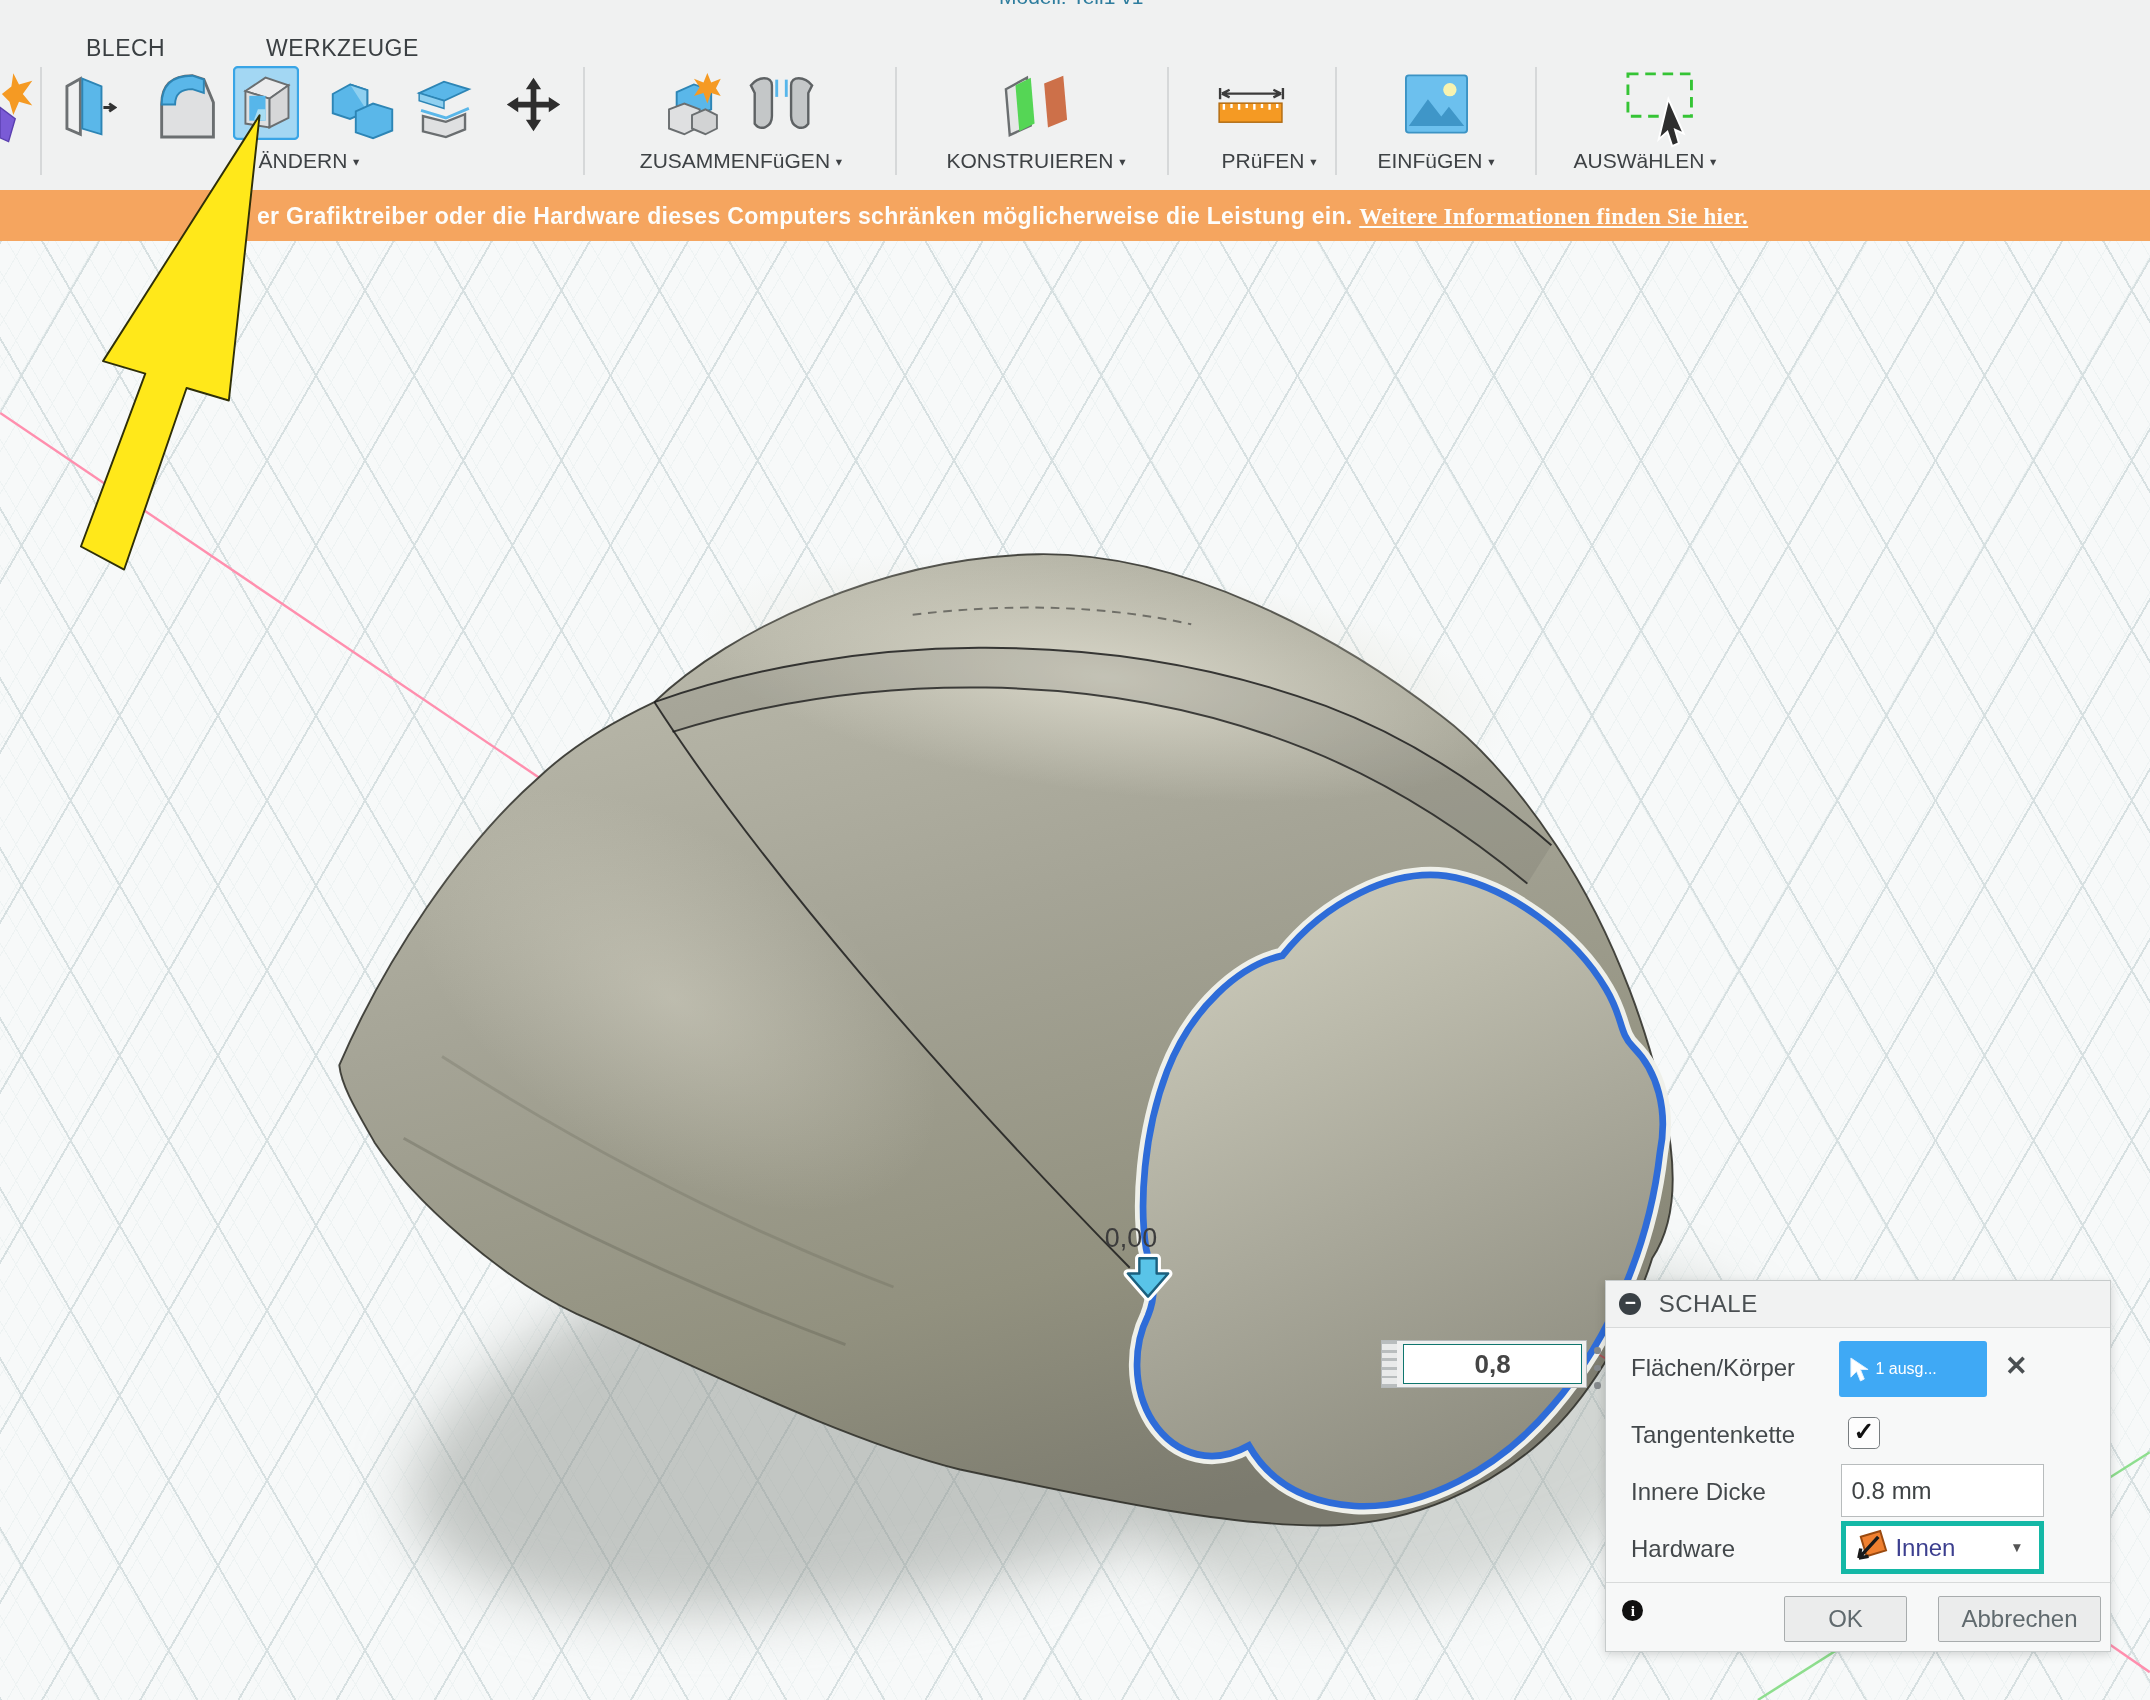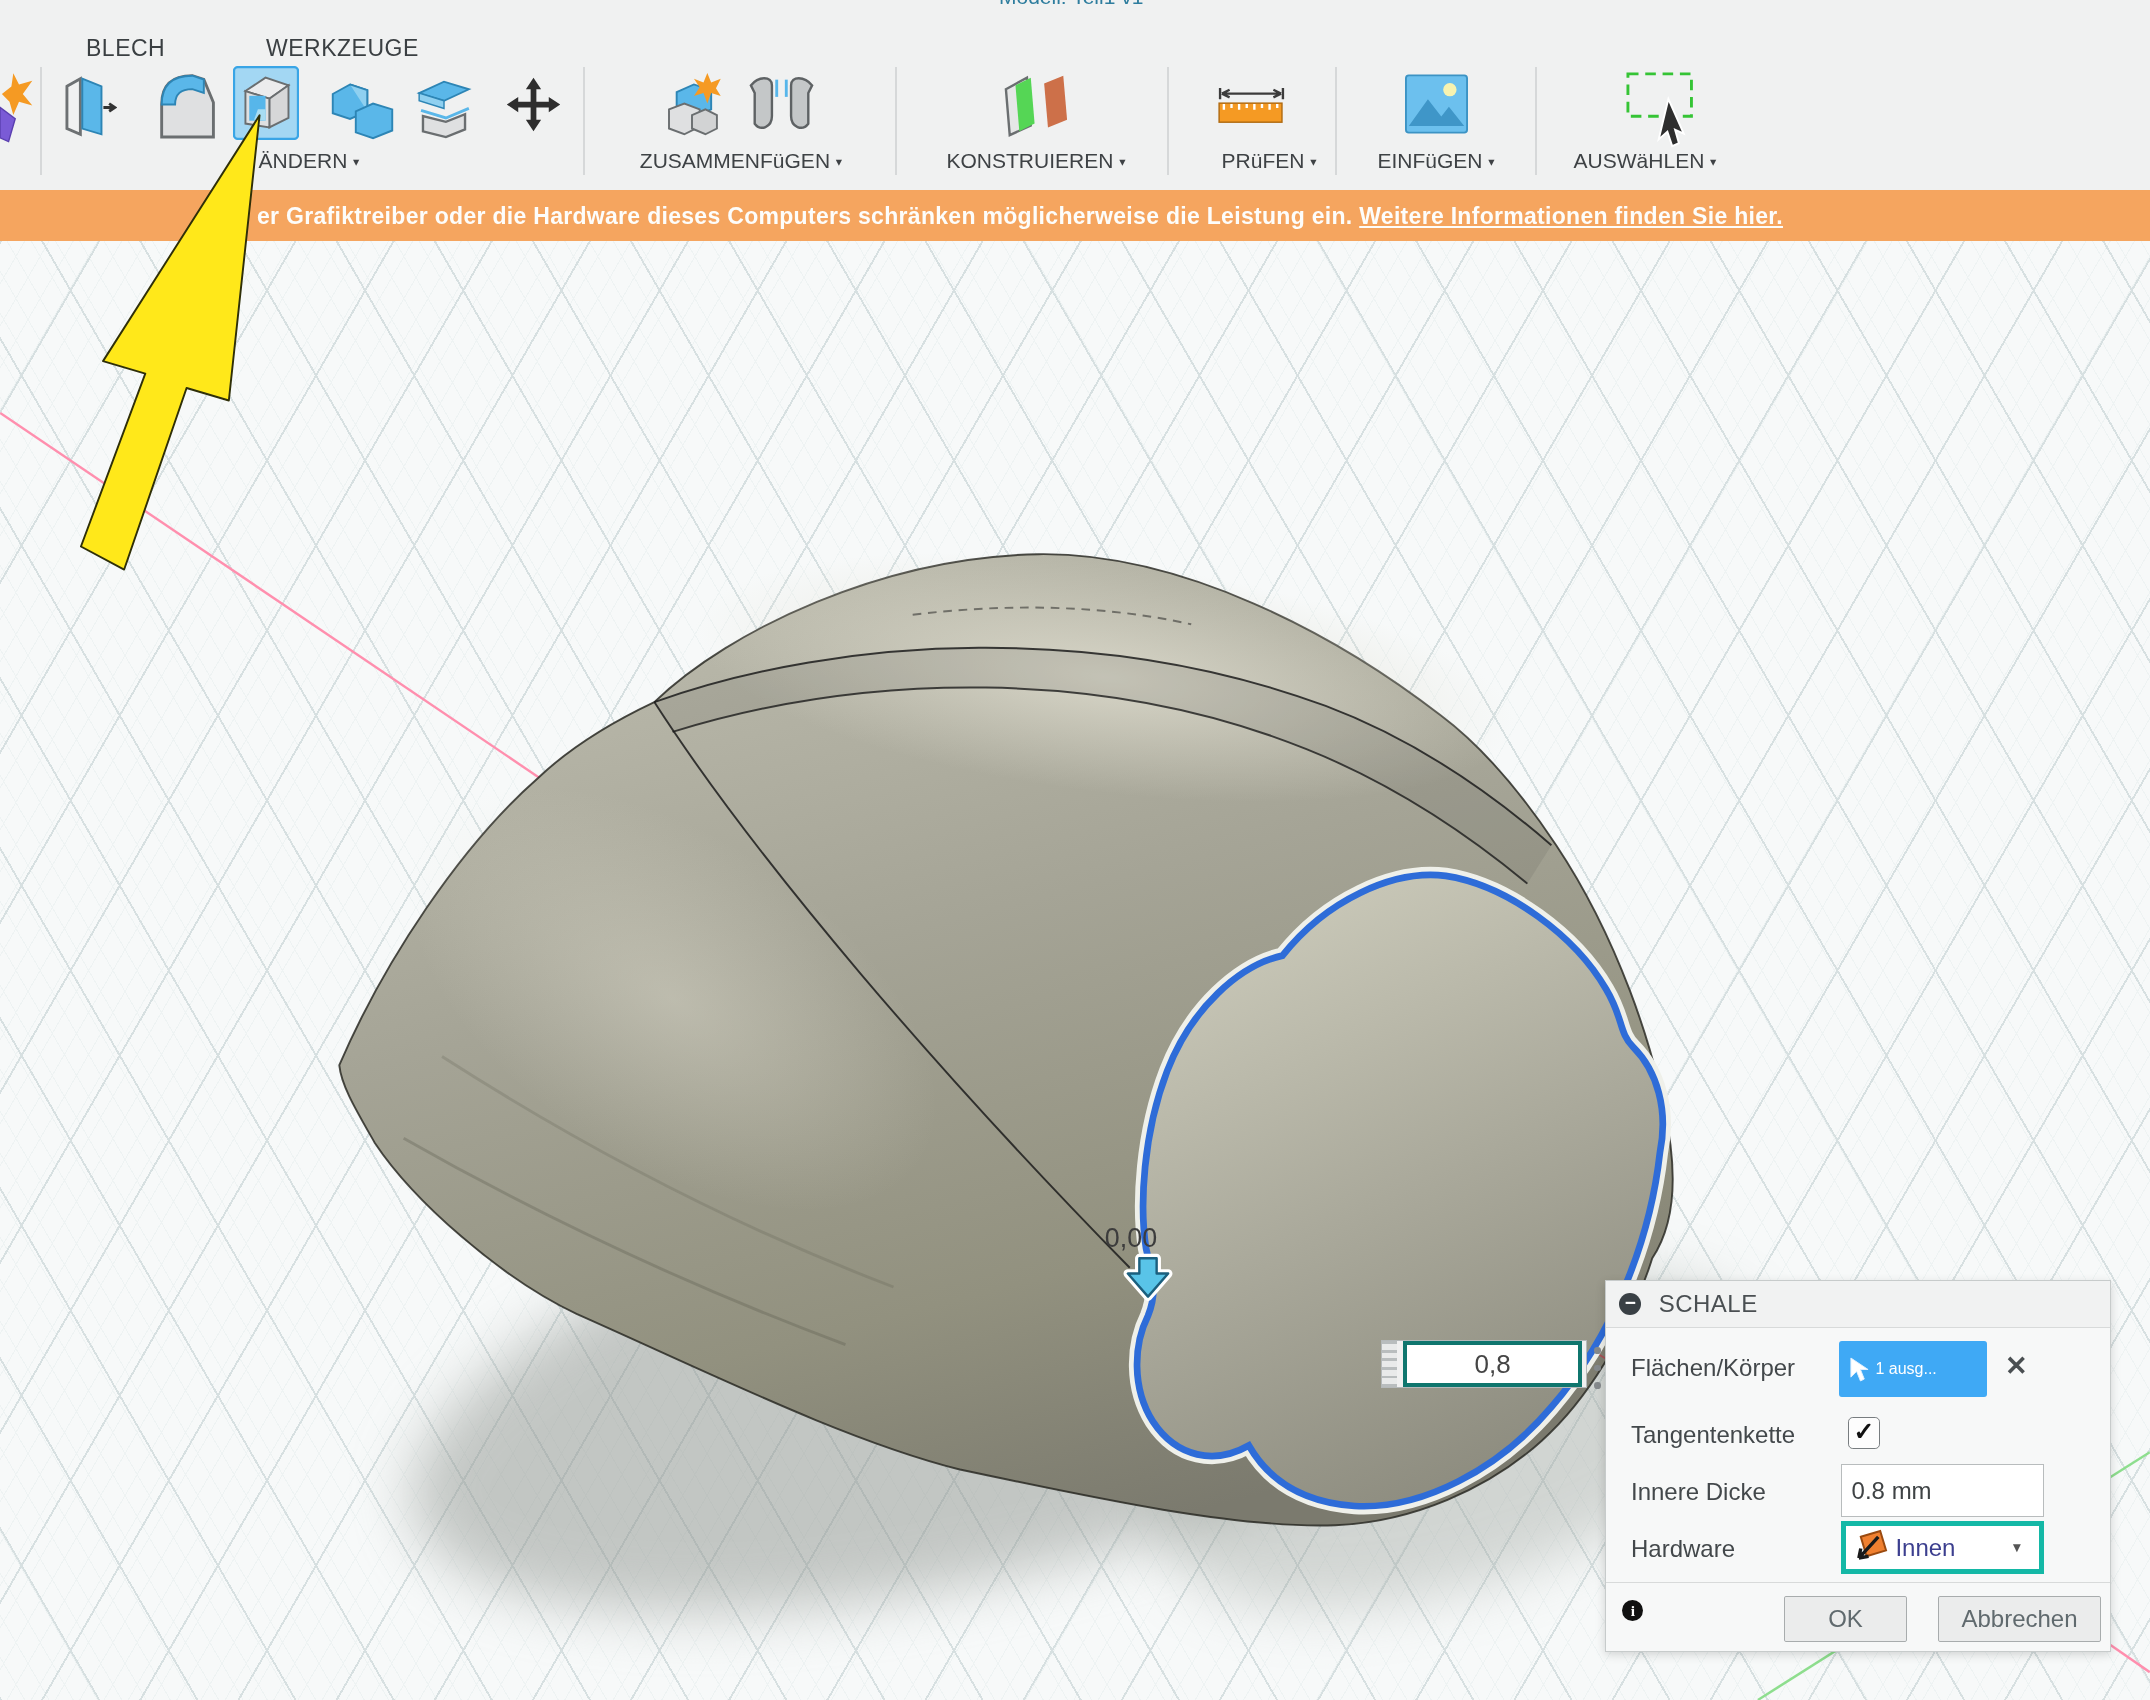--- a/index.html
+++ b/index.html
@@ -15,40 +15,40 @@
   .group-label .caret{font-size:12.5px;color:#3e4245;margin-left:5.8px;vertical-align:1.9px;}
   .divider{top:67px;width:1.9px;height:108px;background:#d6d8d9;}
   .icon-slot{position:absolute;}
   #doc-tab-sliver{left:999px;top:0;width:355px;height:8.6px;overflow:hidden;}
   #doc-tab-sliver span{position:absolute;top:-15.4px;left:0;font-size:21px;color:#2e7d9e;white-space:nowrap;}
 
   
   #banner{left:0;top:190px;width:2150px;height:51px;background:#f5a55f;}
   #banner .txt{position:absolute;left:257px;top:12.5px;font-size:23px;font-weight:bold;
                color:#fdfdfb;white-space:nowrap;letter-spacing:0.3px;}
-  #banner a{color:#fdfdfb;text-decoration:underline;cursor:pointer;}
+  #banner a{color:#fdfdfb;text-decoration:underline;cursor:pointer;font-family:Liberation Serif, serif;}
 
   
   #canvas{left:0;top:241px;width:2150px;height:1459px;
     background:
       repeating-linear-gradient(60deg,  #d7e0e1 0 1.9px, transparent 1.9px 85px),
       repeating-linear-gradient(120deg, #d7e0e1 0 1.9px, transparent 1.9px 85px),
       repeating-linear-gradient(60deg,  #eef3f3 0 1px, transparent 1px 21px),
       repeating-linear-gradient(120deg, #eef3f3 0 1px, transparent 1px 21px),
       #f7f9f9;}
   #art{left:0;top:0;width:2150px;height:1700px;pointer-events:none;}
 
   
   #float-input{left:1381px;top:1340px;width:204px;height:46px;background:#f0f0f0;
                border:1px solid #b5b9ba;display:flex;align-items:center;}
   #float-grip{width:15.4px;height:100%;background:
       repeating-linear-gradient(0deg,#b9bdbe 0 2.9px,#e9eaea 2.9px 8.6px);}
   #float-field{flex:1;height:38px;margin:1.9px 3.8px 1.9px 5.8px;background:#fff;
-      border:4px solid #0f766e;font-size:26px;color:#454545;
-      display:flex;align-items:center;justify-content:center;}
+      border:1px solid #0f766e;font-size:26px;color:#454545;
+      display:flex;align-items:center;justify-content:center;font-weight:bold;}
   #float-dots{left:1591px;top:1345px;width:13.4px;height:42px;display:flex;
       flex-direction:column;justify-content:space-between;align-items:center;padding:1.9px 0;}
   #float-dots i{width:6.7px;height:6.7px;border-radius:50%;background:#85898c;}
 
   
   #dialog{left:1605px;top:1280px;width:504px;height:370px;background:#f7f8f8;
           border:1px solid #c7cbcb;box-shadow:0 2.9px 9.6px rgba(0,0,0,.16);}
   #dlg-header{position:absolute;left:0;top:0;right:0;height:46px;background:#f1f2f2;
           border-bottom:1px solid #d8dada;display:flex;align-items:center;}
   #dlg-collapse{width:22px;height:22px;border-radius:50%;background:#394045;color:#fff;

